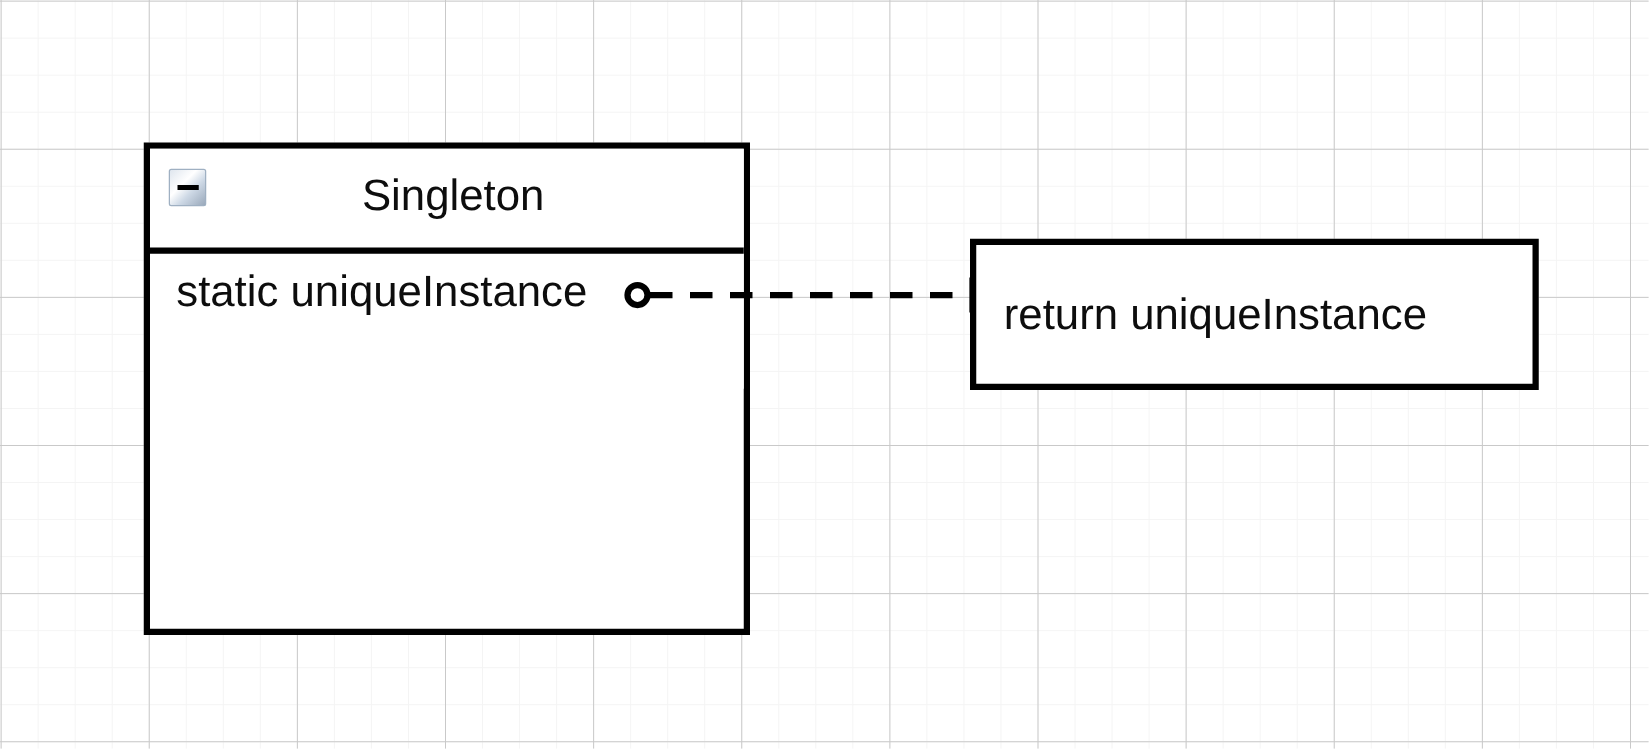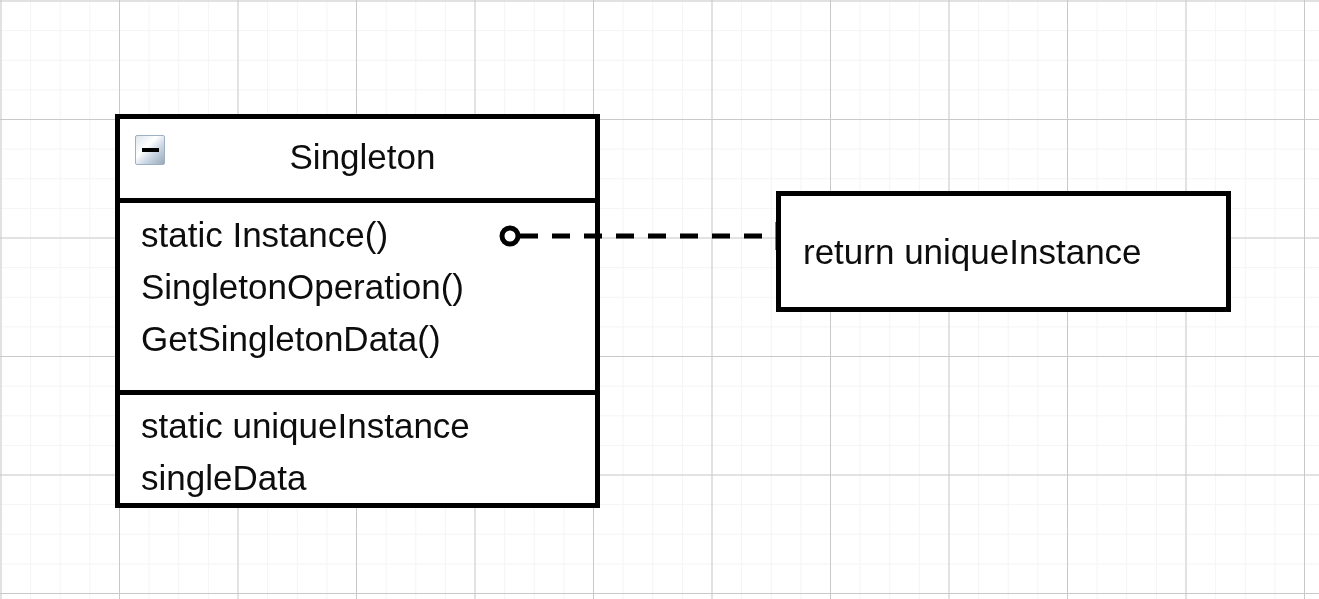--- a/index.html
+++ b/index.html
@@ -146,32 +146,24 @@
 
 <div id="canvas">
 
   <div class="class-box">
 
     <div class="compartment comp-title">
       <div class="collapse-icon"></div>
       <div class="class-title">Singleton</div>
     </div>
 
-    <div class="compartment comp-methods">
-      <ul class="member-list">
-        <li>static Instance()</li>
-        <li>SingletonOperation()</li>
-        <li>GetSingletonData()</li>
-      </ul>
-    </div>
 
     <div class="compartment comp-attrs">
       <ul class="member-list">
         <li>static uniqueInstance</li>
-        <li>singleData</li>
       </ul>
     </div>
 
   </div>
 
   <svg class="connector" width="300" height="45" viewBox="0 0 300 45">
 
     <line x1="30" y1="22" x2="290" y2="22" stroke="#000000" stroke-width="5" stroke-dasharray="18 14"></line>
 
     <line x1="288" y1="8" x2="288" y2="36" stroke="#000000" stroke-width="5"></line>

